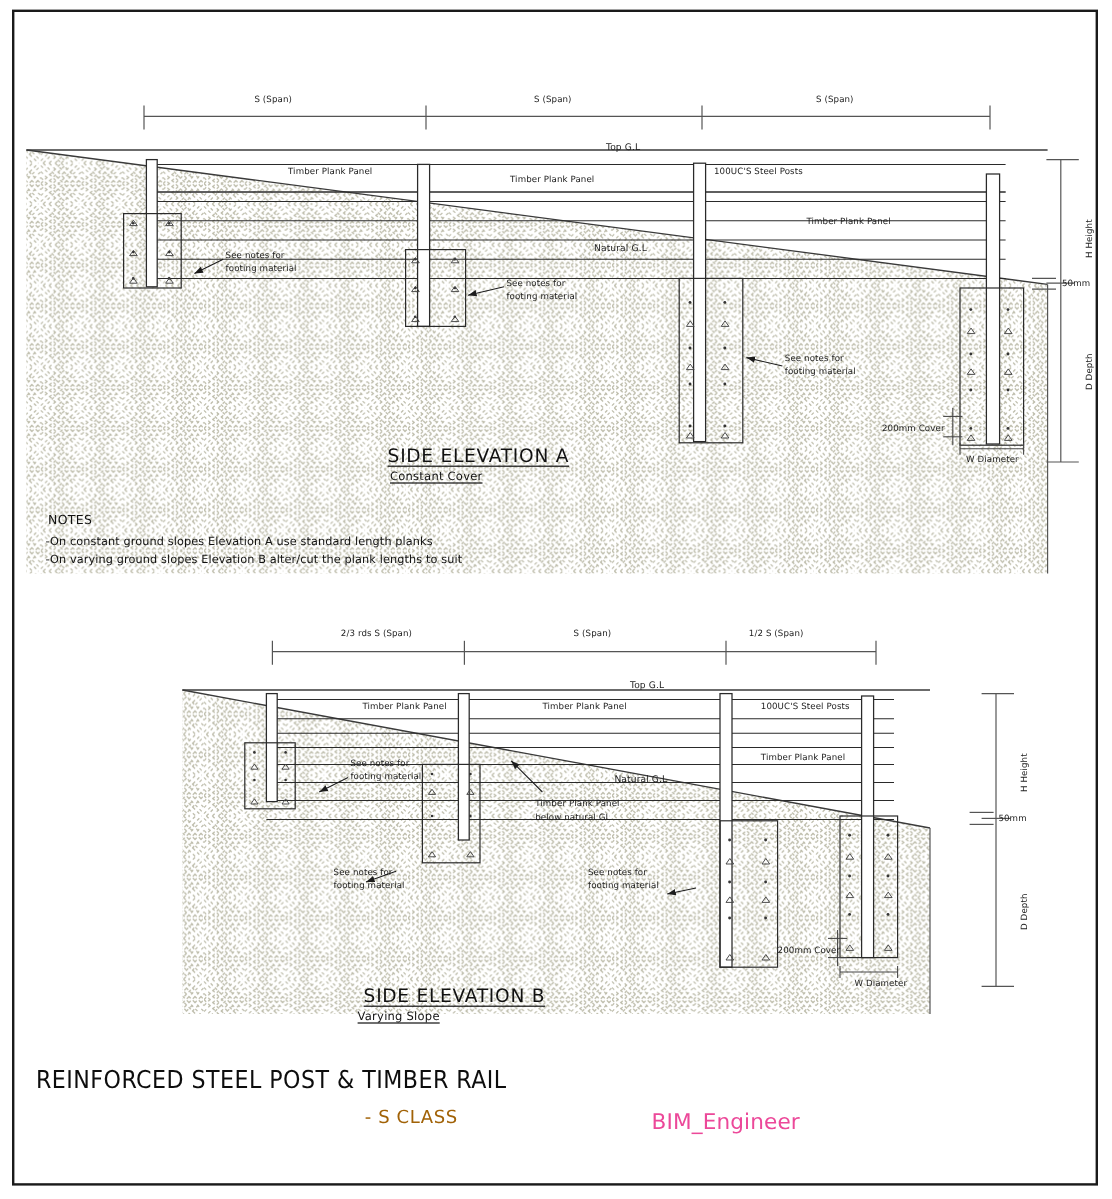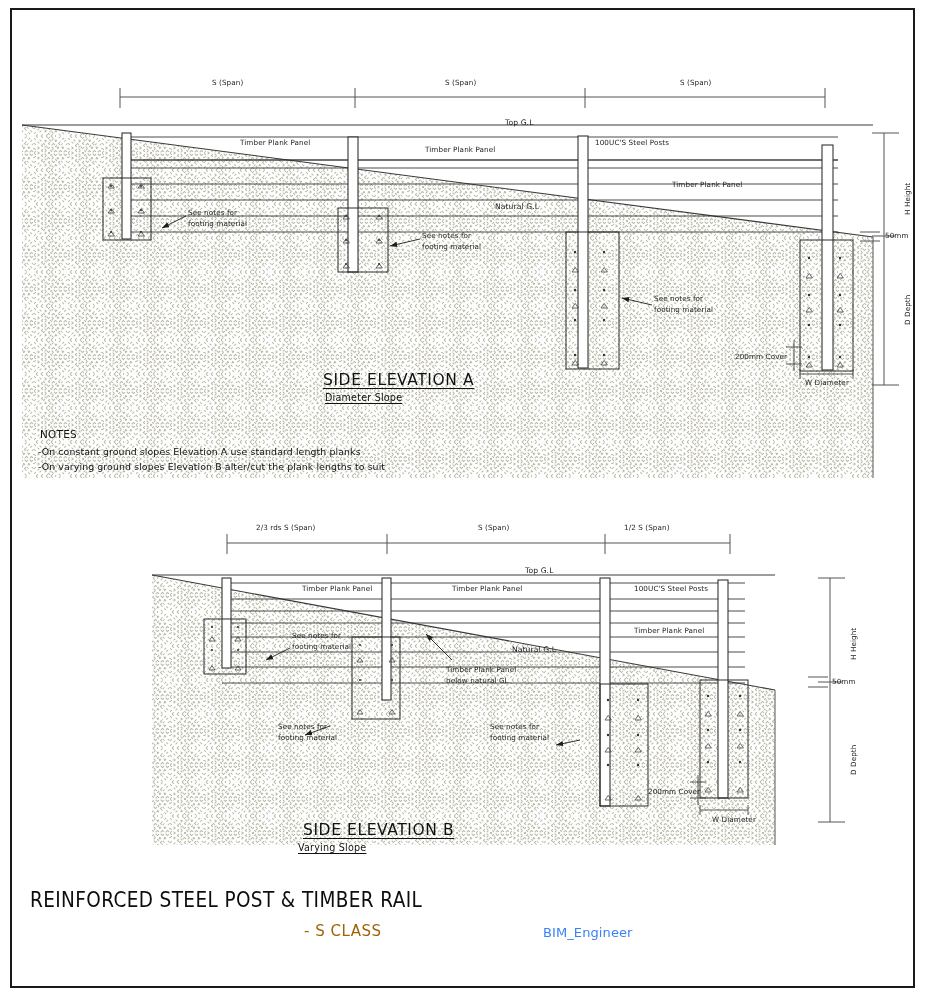--- a/index.html
+++ b/index.html
@@ -38,21 +38,21 @@
     font-size:9.6px;letter-spacing:.2px;
     text-decoration:underline;text-underline-offset:2px;color:#111;
   }
   .notes-h{font-size:10.4px;letter-spacing:.3px;color:#111;}
   .notes-l{font-size:9.4px;letter-spacing:.1px;color:#111;}
   .maintitle{
     font-size:20.5px;letter-spacing:.4px;color:#0d0d0d;
     font-stretch:semi-condensed;
   }
   .sclass{font-size:15px;color:#a16207;letter-spacing:.5px;text-align:right;}
-  .author{font-size:13px;color:#3b82f6;}
+  .author{font-size:18px;color:#ec4899;}
 </style>
 </head>
 <body>
 
 <div id="sheet">
 
   <svg class="draw" viewBox="0 0 927 999">
     <defs>
       <pattern id="soilhatch" width="34" height="34" patternUnits="userSpaceOnUse">
         <g stroke="#b8b7a4" stroke-width="1.05" stroke-dasharray="2.6 2.4">
@@ -358,27 +358,27 @@
   <div class="lbl t7" style="left:654px;top:305px;">footing material</div>
 
   <div class="lbl t7" style="left:735px;top:352px;">200mm Cover</div>
   <div class="lbl t7" style="left:805px;top:378px;">W Diameter</div>
 
   <div class="lbl t7 vert" style="left:903px;top:215px;">H Height</div>
   <div class="lbl t7" style="left:885px;top:231px;">50mm</div>
   <div class="lbl t7 vert" style="left:903px;top:325px;">D Depth</div>
 
   <div class="lbl sect-title" style="left:323px;top:371px;">SIDE ELEVATION A</div>
-  <div class="lbl sect-sub" style="left:325px;top:392px;">Diameter Slope</div>
+  <div class="lbl sect-sub" style="left:325px;top:392px;">Constant Cover</div>
 
   <div class="lbl notes-h" style="left:40px;top:428px;">NOTES</div>
   <div class="lbl notes-l" style="left:38px;top:446px;">-On constant ground slopes Elevation A  use standard length planks</div>
   <div class="lbl notes-l" style="left:38px;top:461px;">-On varying ground slopes Elevation B alter/cut the plank lengths to suit</div>
 
-  <div class="lbl t7" style="left:256px;top:523px;text-align:center;">2/3 rds S (Span)</div>
+  <div class="lbl t7" style="left:284px;top:523px;text-align:center;">2/3 rds S (Span)</div>
   <div class="lbl t7" style="left:478px;top:523px;">S (Span)</div>
   <div class="lbl t7" style="left:624px;top:523px;">1/2 S (Span)</div>
 
   <div class="lbl t75" style="left:525px;top:566px;">Top G.L</div>
   <div class="lbl t7" style="left:302px;top:584px;">Timber Plank Panel</div>
   <div class="lbl t7" style="left:452px;top:584px;">Timber Plank Panel</div>
   <div class="lbl t7" style="left:634px;top:584px;">100UC'S Steel Posts</div>
   <div class="lbl t7" style="left:634px;top:626px;">Timber Plank Panel</div>
   <div class="lbl t75" style="left:512px;top:645px;">Natural  G.L</div>
 

